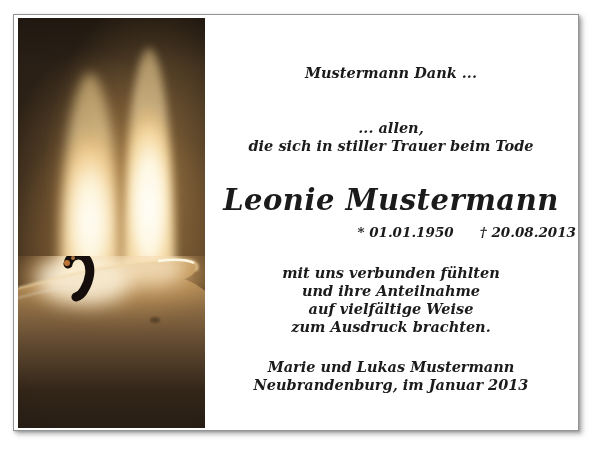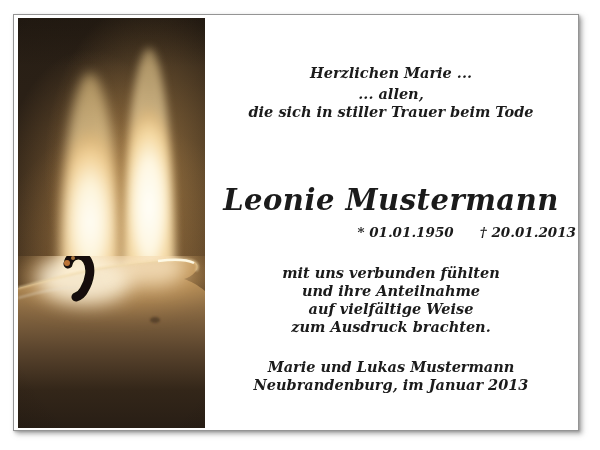--- a/index.html
+++ b/index.html
@@ -40,21 +40,21 @@
     background:
       linear-gradient(180deg, rgba(12,8,4,0.25) 0%, rgba(12,8,4,0) 12%),
       radial-gradient(130% 105% at 55% 45%, rgba(0,0,0,0) 55%, rgba(16,10,5,0.38) 100%);
   }
 
   
   .text-col { position:absolute; left:192px; top:0; width:370px; height:417px;
               color:#1b1b1b; font-weight:bold; font-style:italic; text-align:center; }
   .t-line  { position:absolute; left:0; width:100%; font-size:14.5px; line-height:18px; }
   .greeting   { top:49px; }
-  .intro      { top:70px; }
+  .intro      { top:104px; }
   .name       { top:166px; font-size:29px; line-height:38px; letter-spacing:0.5px;text-align:center; }
   .dates      { top:208px; display:flex; justify-content:flex-end; gap:26px;
                 font-size:13.5px; line-height:18px; }
   .body-txt   { top:249px; }
   .signature  { top:343px; }
 </style>
 </head>
 <body>
 
 <div class="card">
@@ -104,32 +104,32 @@
         <circle cx="49" cy="7" r="3" fill="#cf7f3a" opacity="0.9" filter="url(#b05)"></circle>
         <circle cx="55" cy="2" r="2" fill="#e8a050" opacity="0.7" filter="url(#b05)"></circle>
       </g>
     </svg>
 
     <div class="vignette"></div>
   </div>
 
   <div class="text-col">
 
-    <div class="t-line greeting">Herzlichen Marie ...</div>
+    <div class="t-line greeting">Mustermann Dank ...</div>
 
     <div class="t-line intro">
       <div>... allen,</div>
       <div>die sich in stiller Trauer beim Tode</div>
     </div>
 
     <div class="t-line name">Leonie Mustermann</div>
 
     <div class="t-line dates">
       <span>* 01.01.1950</span>
-      <span>† 20.01.2013</span>
+      <span>† 20.08.2013</span>
     </div>
 
     <div class="t-line body-txt">
       <div>mit uns verbunden fühlten</div>
       <div>und ihre Anteilnahme</div>
       <div>auf vielfältige Weise</div>
       <div>zum Ausdruck brachten.</div>
     </div>
 
     <div class="t-line signature">

